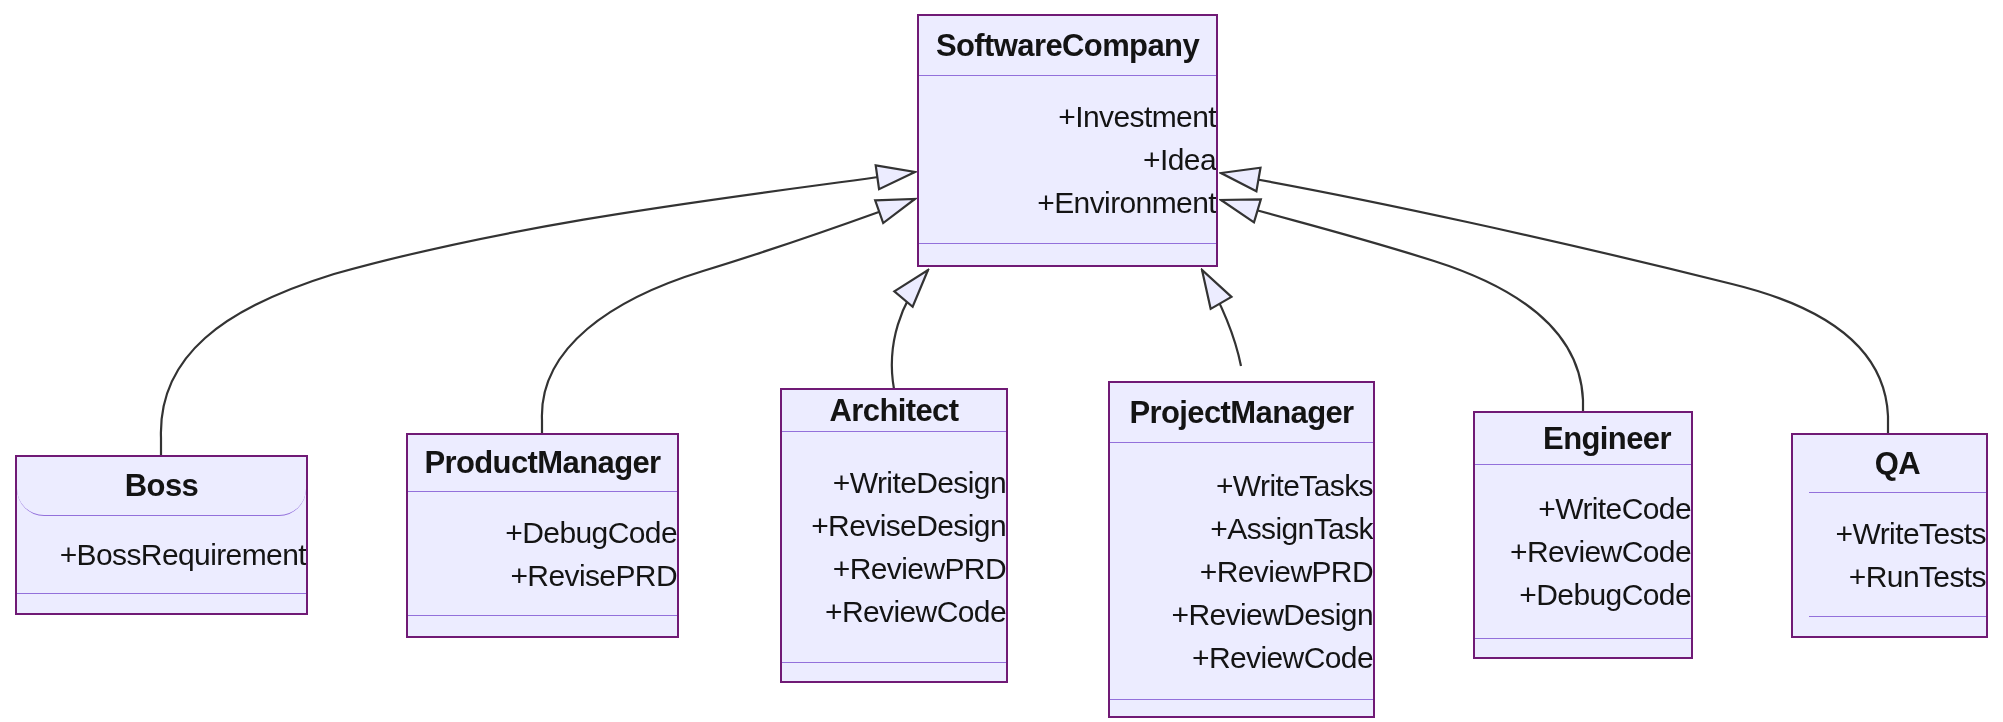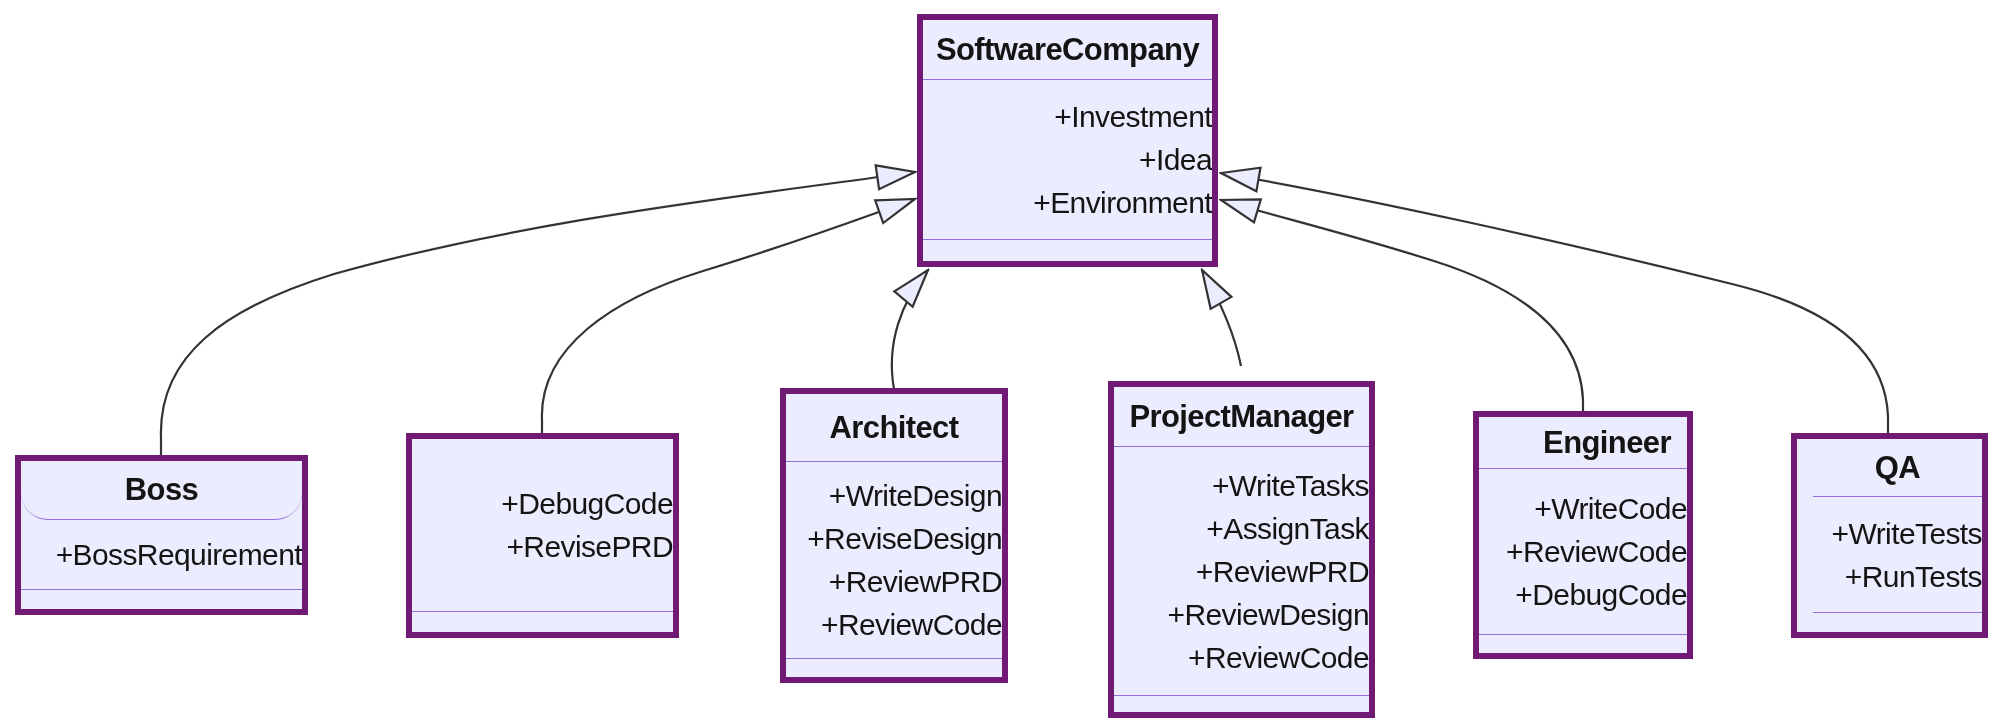--- a/index.html
+++ b/index.html
@@ -8,21 +8,21 @@
     width:2003px; height:722px;
     background:#ffffff;
     font-family:"Liberation Sans","DejaVu Sans",sans-serif;
     overflow:hidden;
   }
   #edges { position:absolute; left:0; top:0; z-index:0; }
   .class-box {
     position:absolute;
     box-sizing:border-box;
     background:#ECECFF;
-    border:6px solid #701a75;
+    border:2px solid #701a75;
     display:flex;
     flex-direction:column;
     z-index:1;
     color:#141414;
   }
   .class-title {
     box-sizing:border-box;
     flex:none;
     display:flex;
     align-items:center;
@@ -82,28 +82,29 @@
       <div class="class-empty" style="height: 22px;"></div>
     </div>
     <div class="class-box" style="left: 15px; top: 455px; width: 293px; height: 160px;">
       <div class="class-title" style="height: 59px; border-radius: 27px;">Boss</div>
       <div class="class-members">
         <div class="class-member">+BossRequirement</div>
       </div>
       <div class="class-empty" style="height: 20px;"></div>
     </div>
     <div class="class-box" style="left: 406px; top: 433px; width: 273px; height: 205px;">
+      <div class="class-title" style="height: 57px;">ProductManager</div>
       <div class="class-members">
         <div class="class-member">+DebugCode</div>
         <div class="class-member">+RevisePRD</div>
       </div>
       <div class="class-empty" style="height: 21px;"></div>
     </div>
     <div class="class-box" style="left: 780px; top: 388px; width: 228px; height: 295px;">
-      <div class="class-title" style="height: 68px;">Architect</div>
+      <div class="class-title" style="height: 42px;">Architect</div>
       <div class="class-members">
         <div class="class-member">+WriteDesign</div>
         <div class="class-member">+ReviseDesign</div>
         <div class="class-member">+ReviewPRD</div>
         <div class="class-member">+ReviewCode</div>
       </div>
       <div class="class-empty" style="height: 19px;"></div>
     </div>
     <div class="class-box" style="left: 1108px; top: 365px; width: 267px; height: 337px; margin-top: 16px;">
       <div class="class-title" style="height: 60px;">ProjectManager</div>

